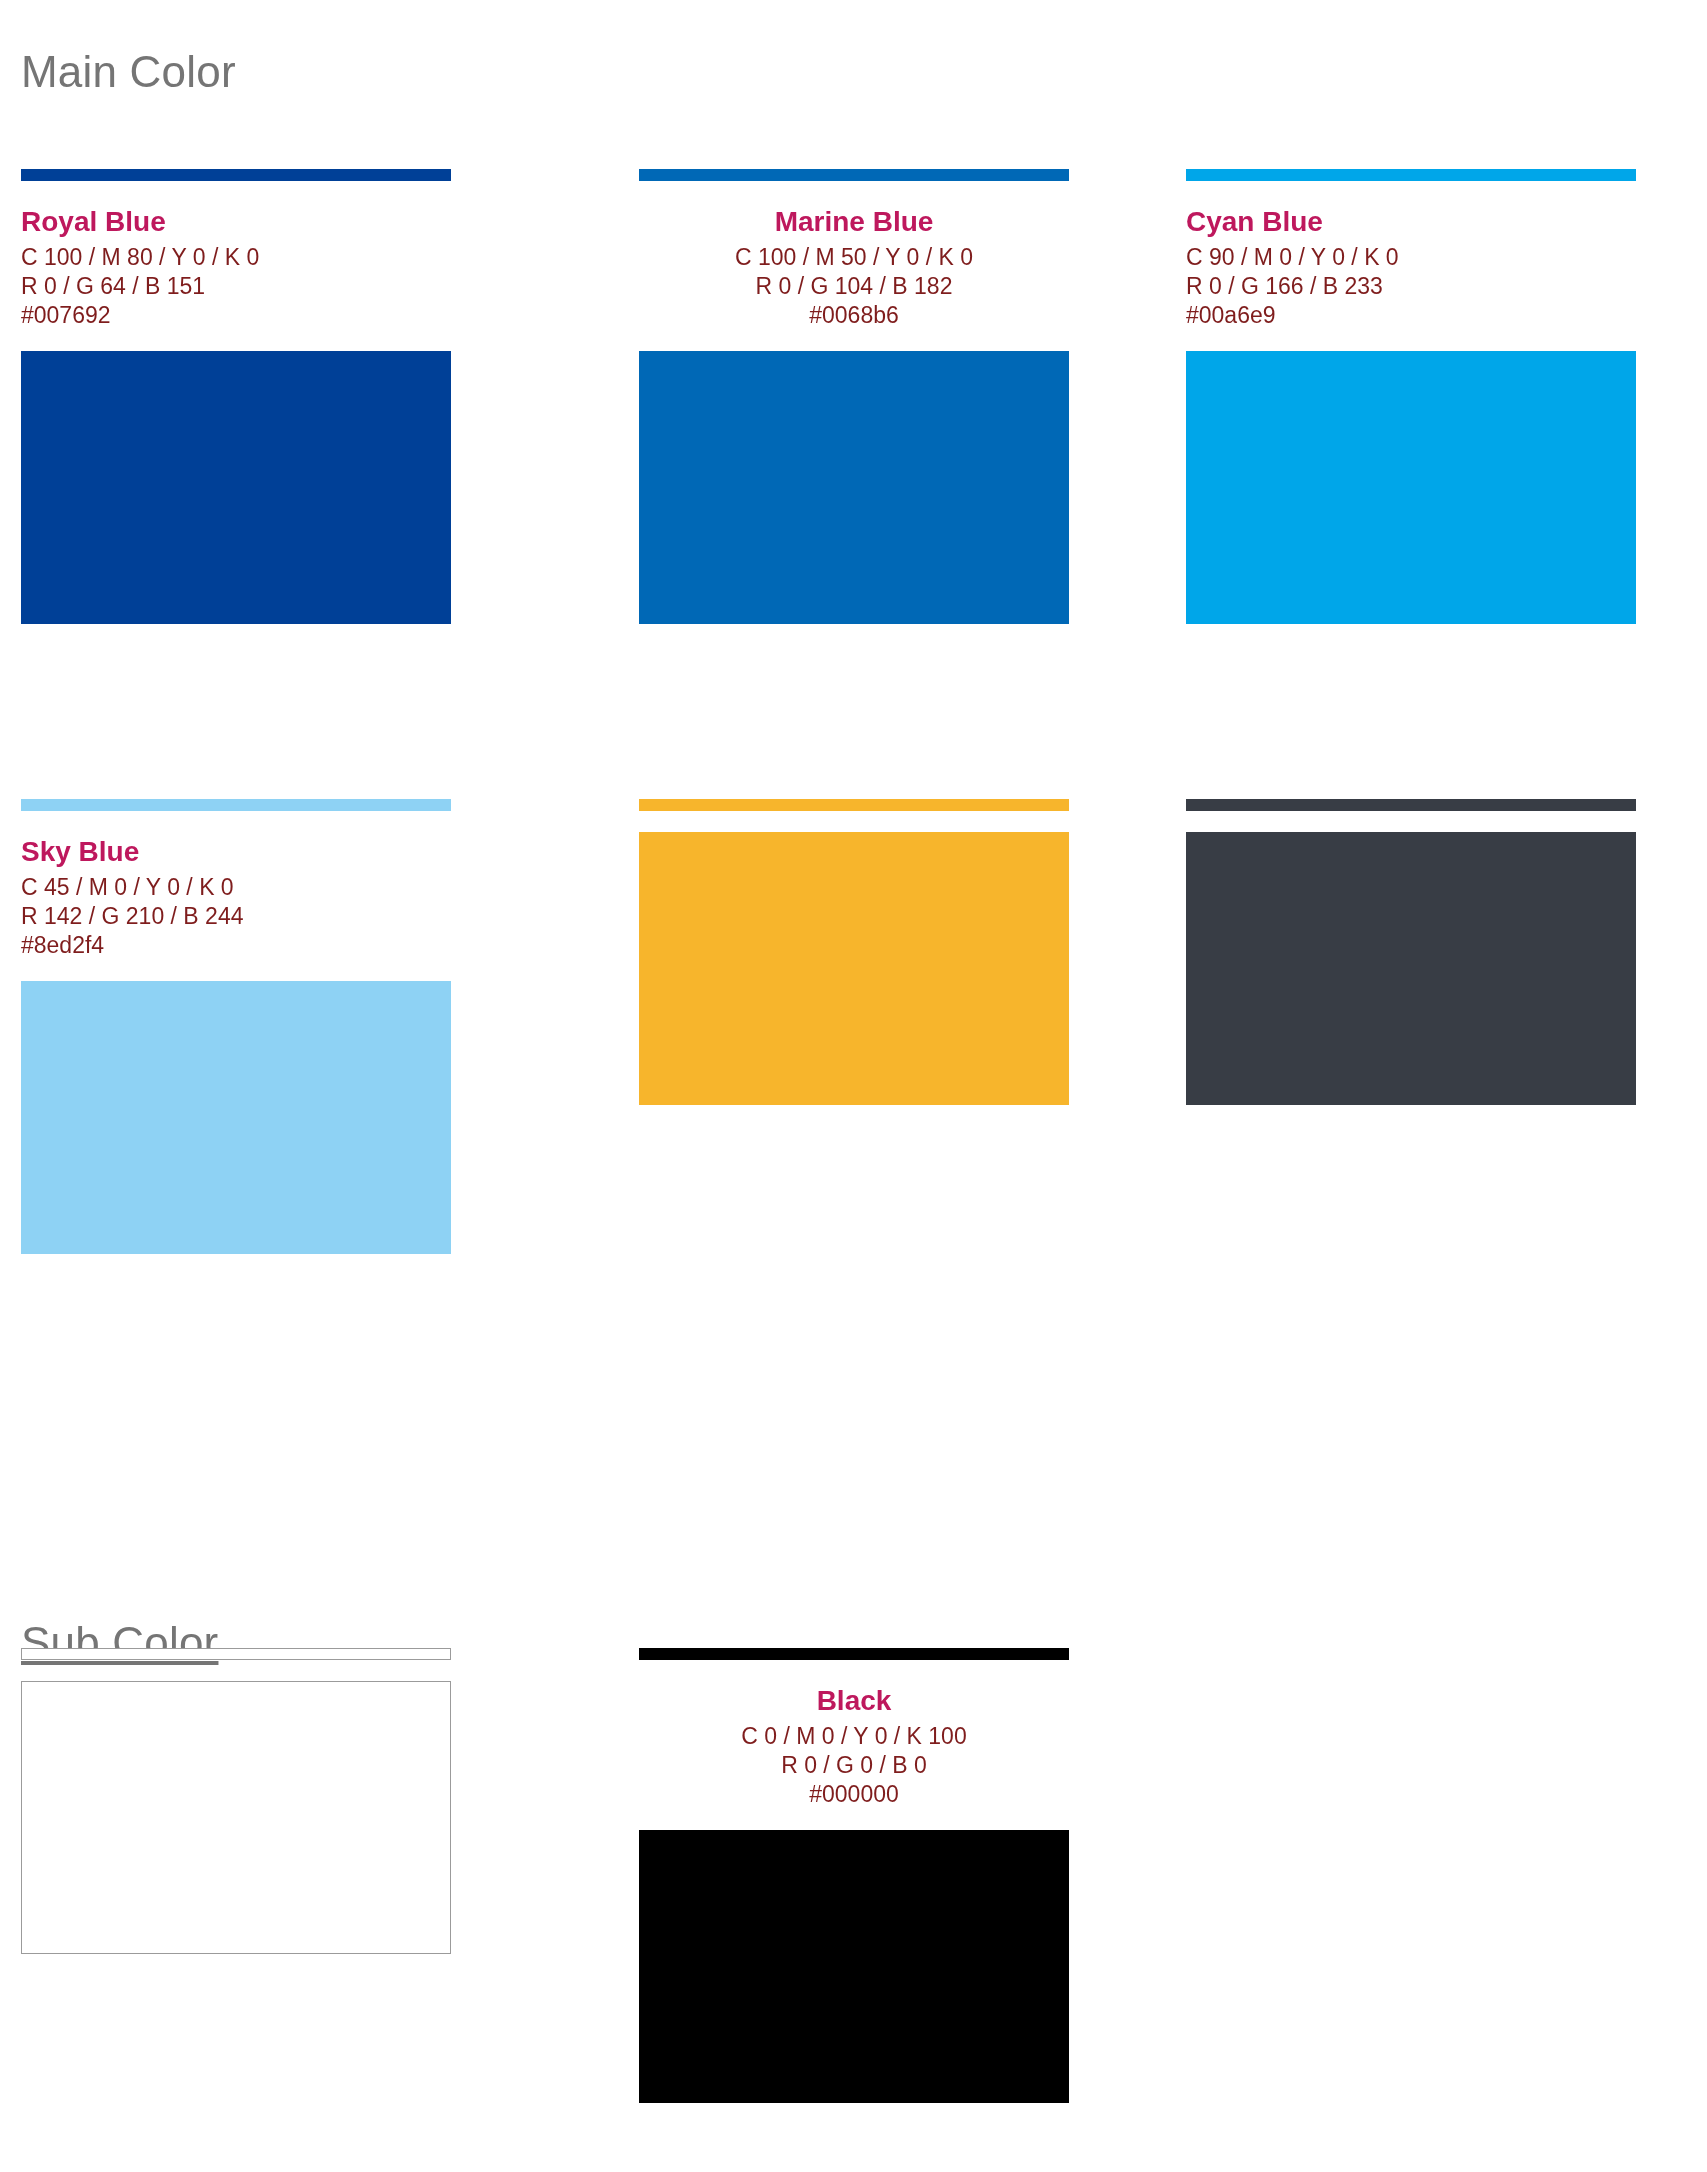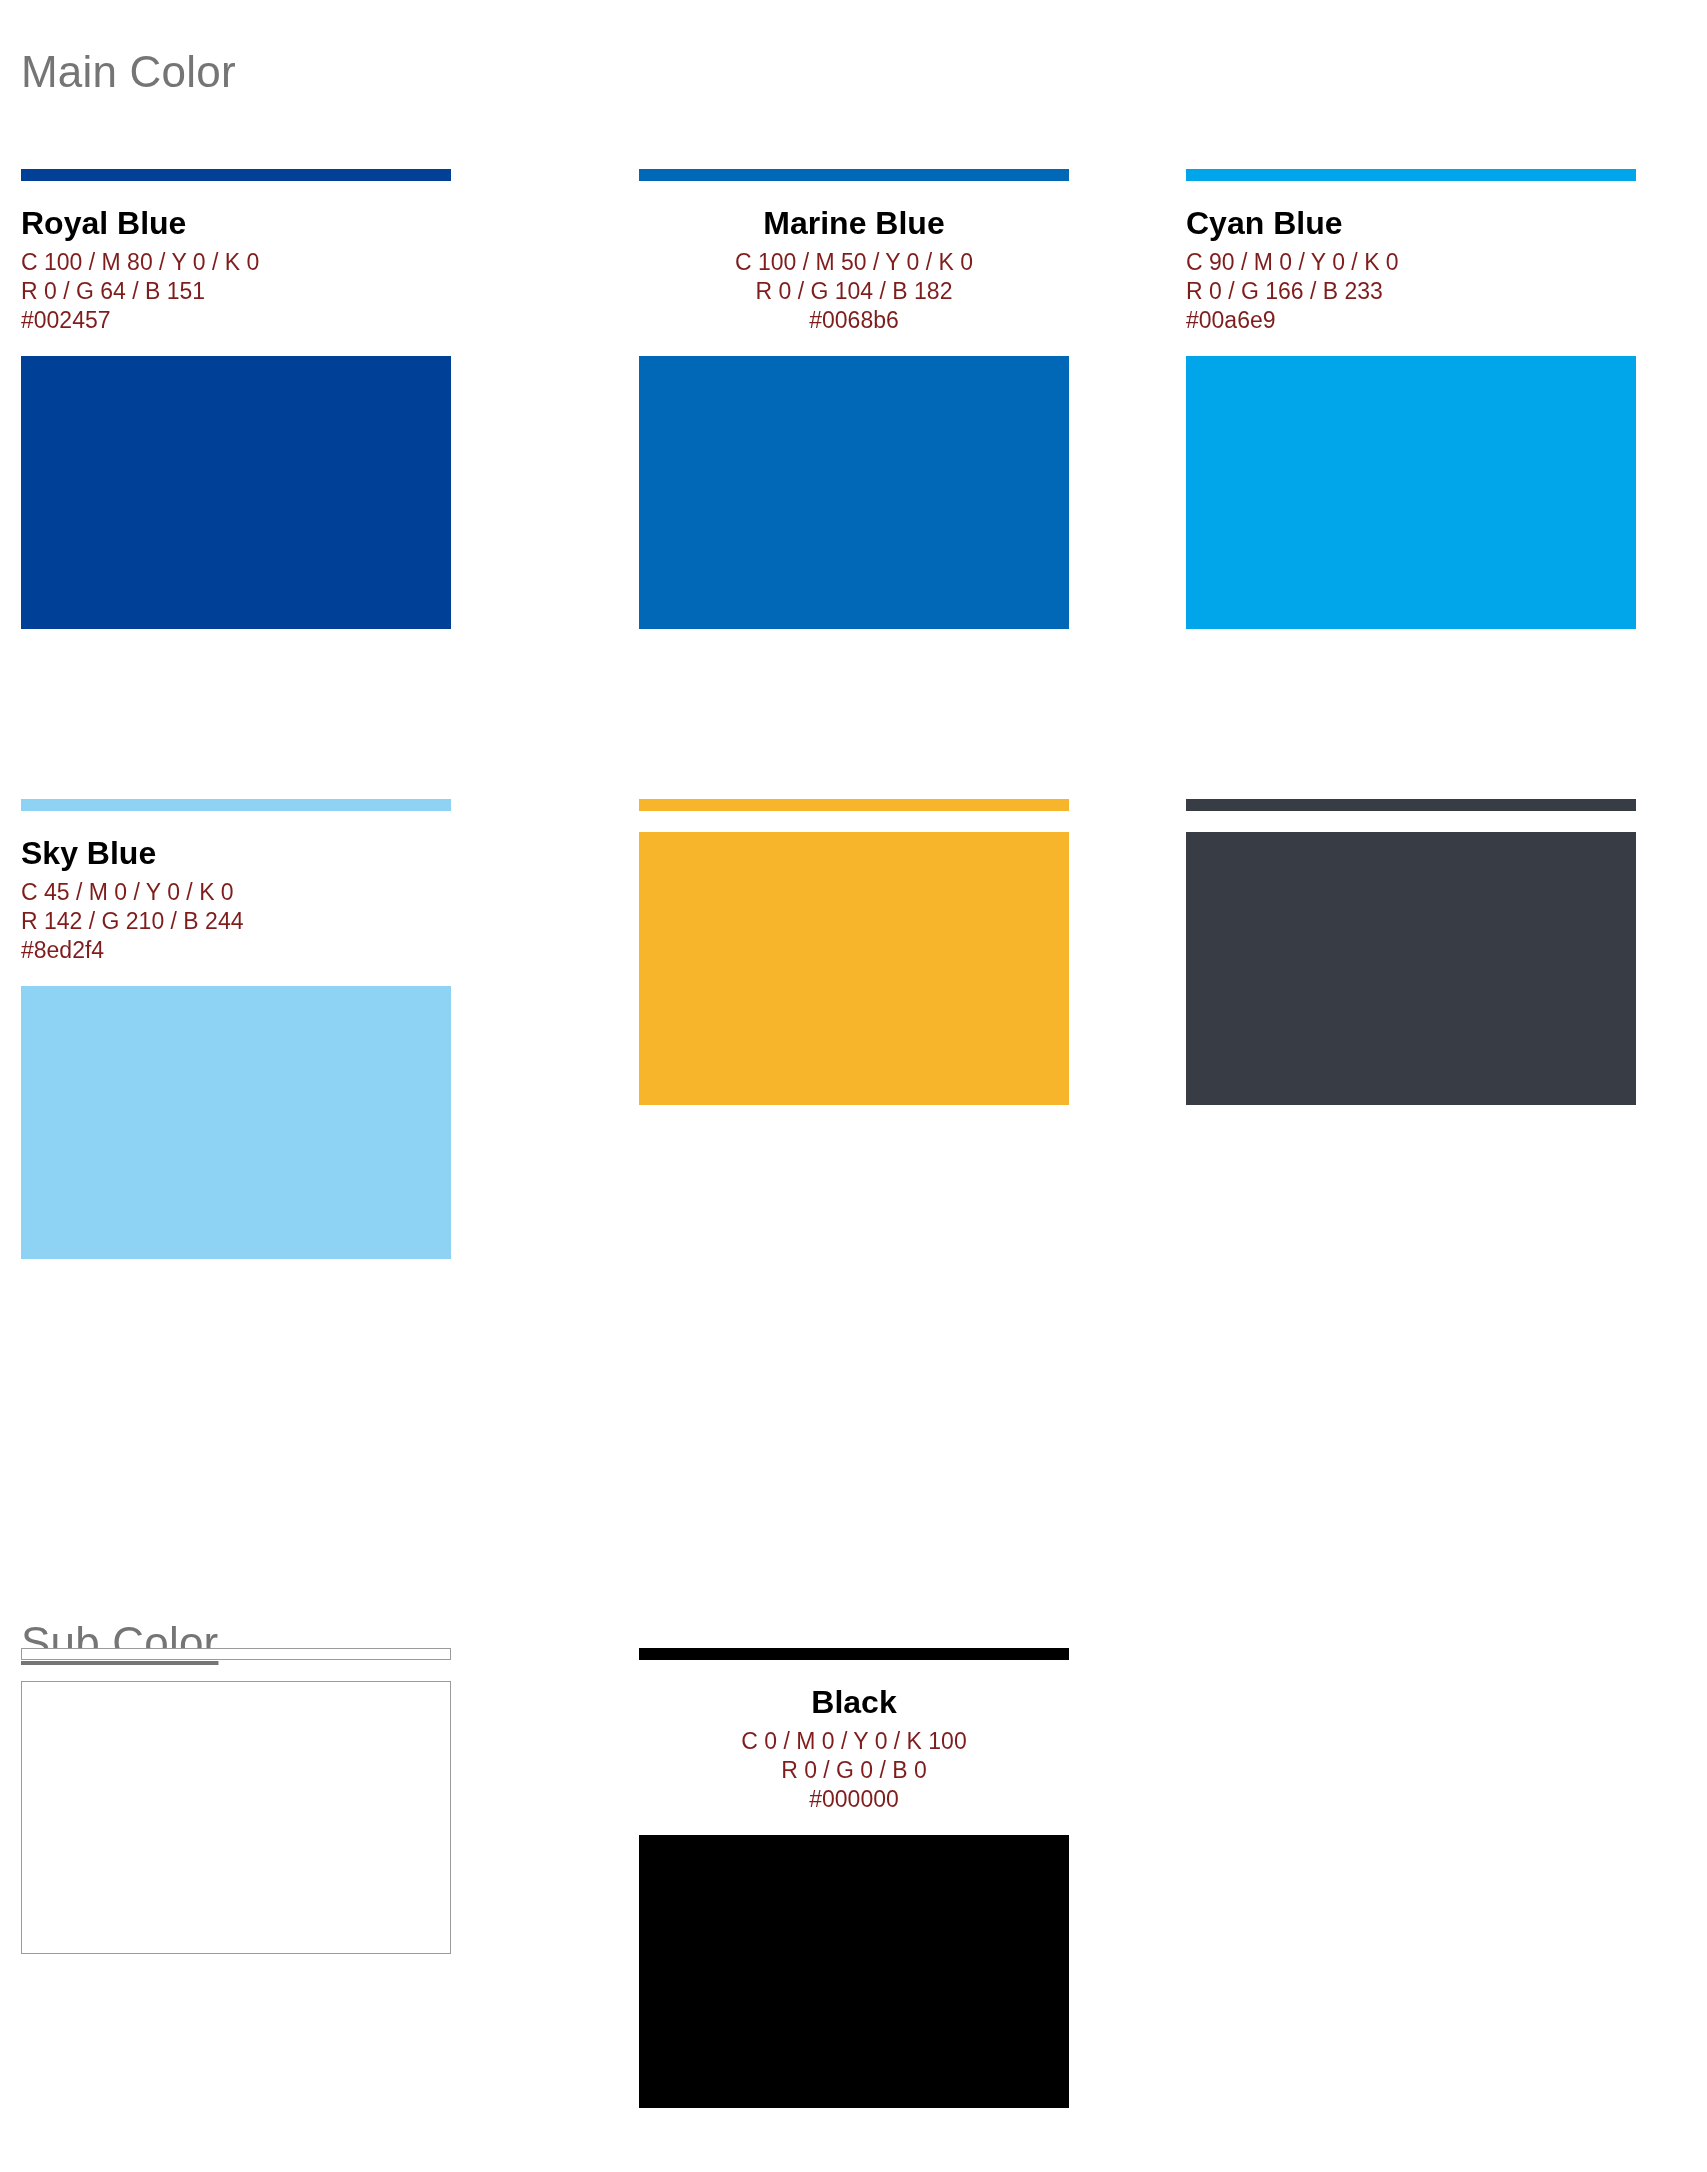--- a/index.html
+++ b/index.html
@@ -66,23 +66,23 @@
   .rule-bar.outlined {
     border: 1px solid #9b9b9b;
     background: #ffffff;
   }
 
   
   .swatch-text {
     margin-top: 24px;
   }
   .swatch-name {
-    font-size: 32px;
+    font-size: 28px;
     font-weight: bold;
-    color: #000000;
+    color: #be185d;
     line-height: 1.18;
     margin: 0 0 4.8px 0;
     white-space: nowrap;
   }
   .swatch-line {
     font-size: 23px;
     font-weight: 400;
     color: #7f1d1d;
     line-height: 1.26;
     margin: 0;
@@ -109,21 +109,21 @@
   <h1 class="section-heading" id="main-color-heading">Main Color</h1>
 
   <div class="swatch-grid" id="main-grid">
 
     <div class="swatch col-0">
       <div class="rule-bar" style="background-color: rgb(0, 64, 151);"></div>
       <div class="swatch-text">
         <p class="swatch-name">Royal Blue</p>
         <p class="swatch-line">C 100 / M 80 / Y 0 / K 0</p>
         <p class="swatch-line">R 0 / G 64 / B 151</p>
-        <p class="swatch-line">#002457</p>
+        <p class="swatch-line">#007692</p>
       </div>
       <div class="color-block" style="background-color: rgb(0, 64, 151);"></div>
     </div>
 
     <div class="swatch col-1">
       <div class="rule-bar" style="background-color: rgb(0, 104, 182);"></div>
       <div class="swatch-text">
         <p class="swatch-name">Marine Blue</p>
         <p class="swatch-line">C 100 / M 50 / Y 0 / K 0</p>
         <p class="swatch-line">R 0 / G 104 / B 182</p>

